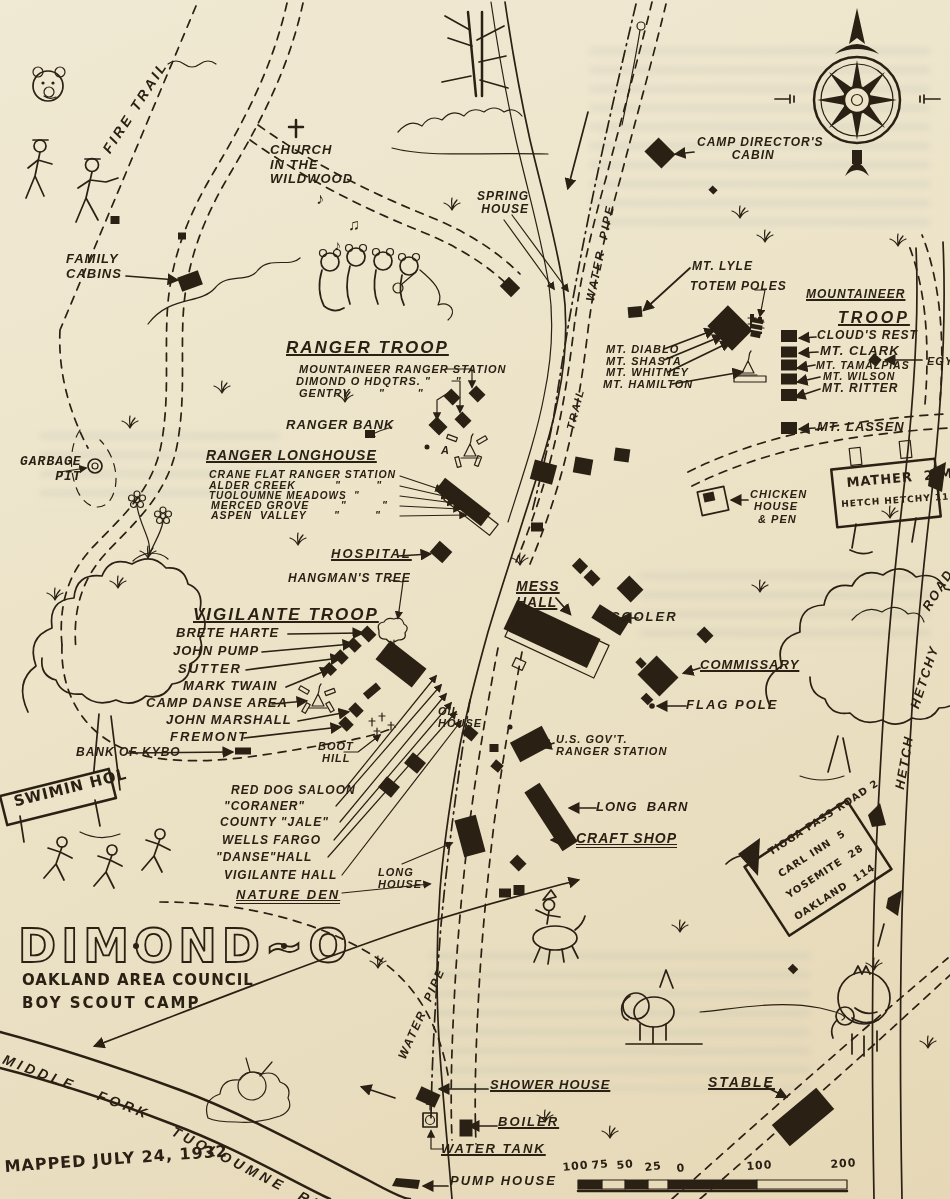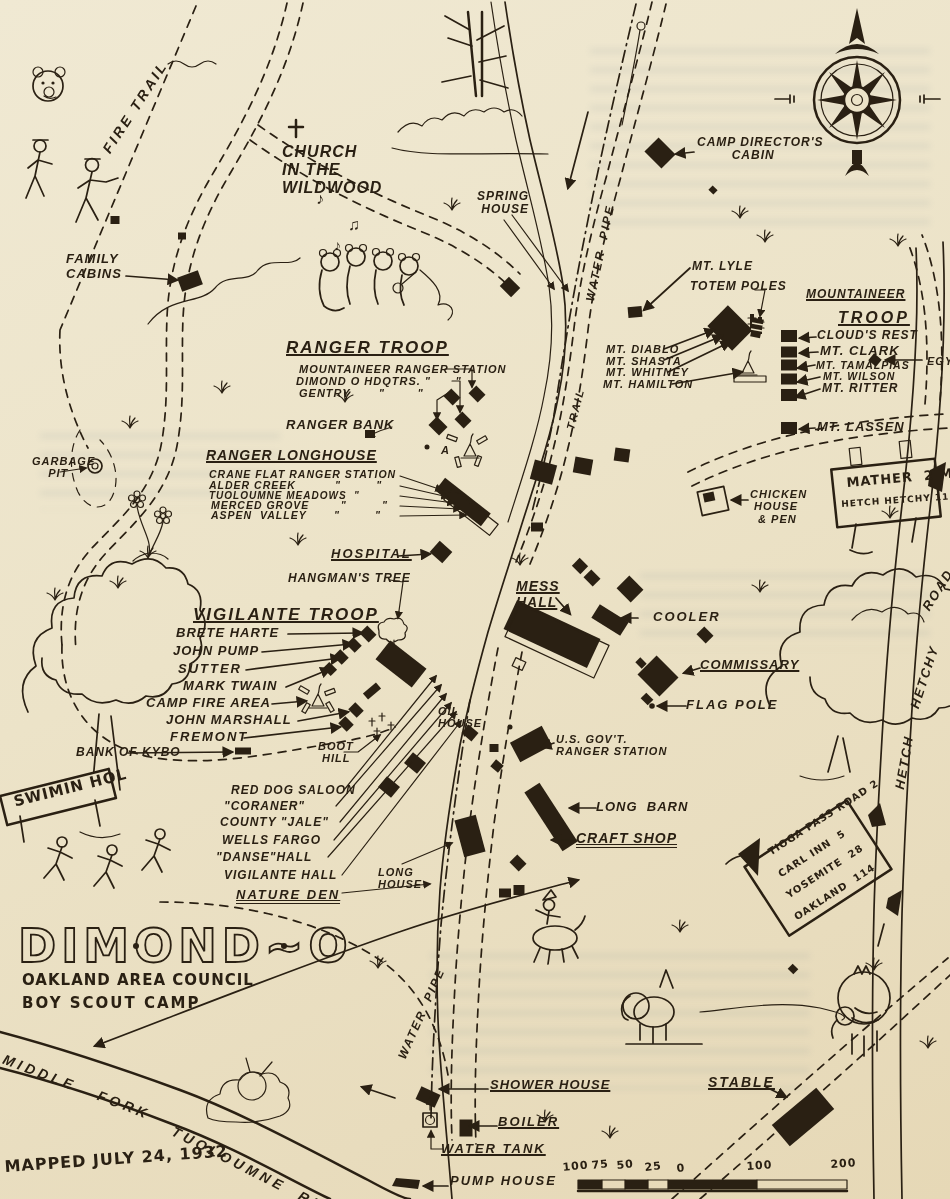--- a/index.html
+++ b/index.html
@@ -416,21 +416,21 @@
       <path class="ln thin" d="M60,472 L86,468" marker-end="url(#ah)"></path>
     </g>
 
     <text x="18" y="962" class="svg-title">DIMOND~O</text>
     <circle cx="136" cy="946" r="3" class="bf"></circle>
       <circle cx="284" cy="946" r="3" class="bf"></circle>
   </svg>
 
   <div id="labels">
       <div class="lbl" style="left: 100px; top: 148px; font-size: 14px; transform: rotate(-57deg); letter-spacing: 3px;">FIRE TRAIL</div>
-      <div class="lbl" style="left: 270px; top: 143px; font-size: 16px; margin-left: 12px;">CHURCH
+      <div class="lbl" style="left: 270px; top: 143px; font-size: 13px;">CHURCH
 IN THE
 WILDWOOD</div>
       <div class="lbl" style="left: 477px; top: 190px; font-size: 12px;">SPRING
  HOUSE</div>
       <div class="lbl" style="left: 697px; top: 136px; font-size: 12px;">CAMP DIRECTOR'S
         CABIN</div>
       <div class="lbl" style="left: 584px; top: 300px; font-size: 12px; transform: rotate(-78deg); letter-spacing: 2px;">WATER  PIPE</div>
       <div class="lbl" style="left: 564px; top: 428px; font-size: 11px; transform: rotate(-75deg); letter-spacing: 2px;">TRAIL</div>
       <div class="lbl" style="left: 692px; top: 260px; font-size: 12px;">MT. LYLE</div>
       <div class="lbl" style="left: 690px; top: 280px; font-size: 12px;">TOTEM POLES</div>
@@ -447,57 +447,57 @@
       <div class="lbl" style="left: 606px; top: 366px; font-size: 11px;">MT. WHITNEY</div>
       <div class="lbl" style="left: 603px; top: 378px; font-size: 11px;">MT. HAMILTON</div>
       <div class="lbl" style="left: 817px; top: 420px; font-size: 13px;">MT. LASSEN</div>
       <div class="lbl" style="left: 66px; top: 252px; font-size: 13px;">FAMILY
 CABINS</div>
       <div class="lbl u" style="left: 286px; top: 338px; font-size: 17px; letter-spacing: 2px;">RANGER TROOP</div>
       <div class="lbl" style="left: 299px; top: 363px; font-size: 11px;">MOUNTAINEER RANGER STATION</div>
       <div class="lbl" style="left: 296px; top: 375px; font-size: 11px;">DIMOND O HDQTRS. "      "</div>
       <div class="lbl" style="left: 299px; top: 387px; font-size: 11px;">GENTRY       "        "</div>
       <div class="lbl" style="left: 286px; top: 418px; font-size: 13px;">RANGER BANK</div>
-      <div class="lbl" style="left: 32px; top: 455px; font-size: 11px;">GARBAGE
+      <div class="lbl" style="left: 20px; top: 455px; font-size: 13px; font-family: Liberation Mono, monospace;">GARBAGE
     PIT</div>
       <div class="lbl u" style="left: 206px; top: 448px; font-size: 14px; letter-spacing: 1px;">RANGER LONGHOUSE</div>
       <div class="lbl" style="left: 209px; top: 469px; font-size: 10.5px;">CRANE FLAT RANGER STATION</div>
       <div class="lbl" style="left: 209px; top: 480px; font-size: 10.5px;">ALDER CREEK          "         "</div>
       <div class="lbl" style="left: 209px; top: 490px; font-size: 10px;">TUOLOUMNE MEADOWS  "</div>
       <div class="lbl" style="left: 211px; top: 500px; font-size: 10.5px;">MERCED GROVE        "         "</div>
       <div class="lbl" style="left: 211px; top: 510px; font-size: 10.5px;">ASPEN  VALLEY       "         "</div>
       <div class="lbl u" style="left: 331px; top: 547px; font-size: 13px; letter-spacing: 2px;">HOSPITAL</div>
       <div class="lbl" style="left: 288px; top: 572px; font-size: 12px;">HANGMAN'S TREE</div>
       <div class="lbl u" style="left: 193px; top: 605px; font-size: 17px; letter-spacing: 2px;">VIGILANTE TROOP</div>
       <div class="lbl" style="left: 176px; top: 626px; font-size: 13px;">BRETE HARTE</div>
       <div class="lbl" style="left: 173px; top: 644px; font-size: 13px;">JOHN PUMP</div>
       <div class="lbl" style="left: 178px; top: 662px; font-size: 13px; letter-spacing: 2px;">SUTTER</div>
       <div class="lbl" style="left: 183px; top: 679px; font-size: 13px;">MARK TWAIN</div>
-      <div class="lbl" style="left: 146px; top: 696px; font-size: 13px;">CAMP FIRE AREA</div>
+      <div class="lbl" style="left: 146px; top: 696px; font-size: 13px;">CAMP DANSE AREA</div>
       <div class="lbl" style="left: 166px; top: 713px; font-size: 13px;">JOHN MARSHALL</div>
       <div class="lbl" style="left: 170px; top: 730px; font-size: 13px; letter-spacing: 2px;">FREMONT</div>
       <div class="lbl" style="left: 76px; top: 746px; font-size: 12px;">BANK OF KYBO</div>
       <div class="lbl" style="left: 318px; top: 740px; font-size: 11px;">BOOT
  HILL</div>
       <div class="lbl" style="left: 426px; top: 705px; font-size: 11px; margin-left: 12px;">OIL
 HOUSE</div>
       <div class="lbl" style="left: 231px; top: 784px; font-size: 12px;">RED DOG SALOON</div>
       <div class="lbl" style="left: 224px; top: 800px; font-size: 12px;">"CORANER"</div>
       <div class="lbl" style="left: 220px; top: 816px; font-size: 12px;">COUNTY "JALE"</div>
       <div class="lbl" style="left: 222px; top: 834px; font-size: 12px;">WELLS FARGO</div>
       <div class="lbl" style="left: 216px; top: 851px; font-size: 12px;">"DANSE"HALL</div>
       <div class="lbl" style="left: 224px; top: 869px; font-size: 12px;">VIGILANTE HALL</div>
       <div class="lbl u2" style="left: 236px; top: 888px; font-size: 13px; letter-spacing: 2px;">NATURE DEN</div>
       <div class="lbl" style="left: 378px; top: 866px; font-size: 11px;">LONG
 HOUSE</div>
       <div class="lbl" style="left: 556px; top: 733px; font-size: 11px;">U.S. GOV'T.
 RANGER STATION</div>
       <div class="lbl" style="left: 596px; top: 800px; font-size: 13px;">LONG  BARN</div>
       <div class="lbl u2" style="left: 576px; top: 831px; font-size: 14px; letter-spacing: 1px;">CRAFT SHOP</div>
-      <div class="lbl" style="left: 653px; top: 610px; font-size: 13px; letter-spacing: 2px; text-align: right;">COOLER</div>
+      <div class="lbl" style="left: 610px; top: 610px; font-size: 13px; letter-spacing: 2px; text-align: right;">COOLER</div>
       <div class="lbl u" style="left: 700px; top: 658px; font-size: 13px;">COMMISSARY</div>
       <div class="lbl" style="left: 686px; top: 698px; font-size: 13px; letter-spacing: 2px;">FLAG POLE</div>
       <div class="lbl" style="left: 750px; top: 488px; font-size: 11px;">CHICKEN
  HOUSE
   &amp; PEN</div>
       <div class="lbl u" style="left: 516px; top: 579px; font-size: 14px;">MESS
 HALL</div>
       <div class="lbl" style="left: 893px; top: 788px; font-size: 13px; transform: rotate(-80deg); letter-spacing: 2px;">HETCH</div>
       <div class="lbl" style="left: 908px; top: 706px; font-size: 13px; transform: rotate(-72deg); letter-spacing: 2px;">HETCHY</div>
       <div class="lbl" style="left: 920px; top: 606px; font-size: 13px; transform: rotate(-58deg); letter-spacing: 2px;">ROAD</div>

